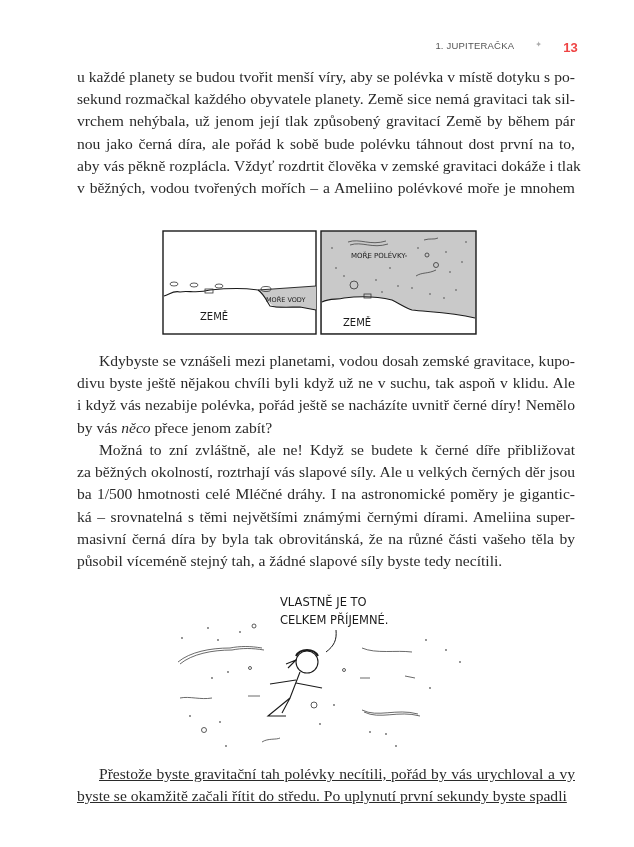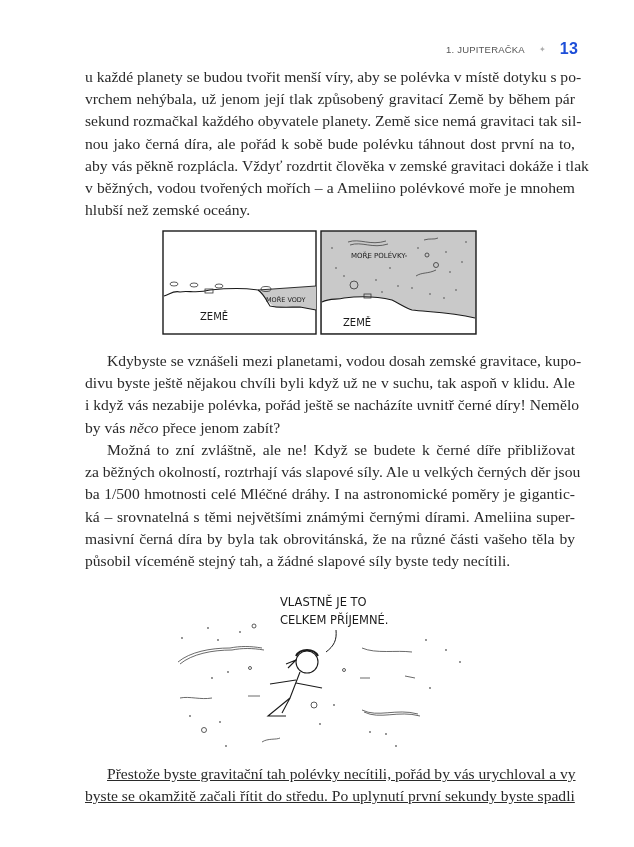--- a/index.html
+++ b/index.html
@@ -4,56 +4,55 @@
 <style>
   html, body { margin: 0; padding: 0; }
   body {
     width: 634px; height: 847px; background: #ffffff; position: relative; overflow: hidden;
     font-family: "Liberation Serif", "DejaVu Serif", serif; color: #2a2a2a;
   }
   .running-head {
     position: absolute; top: 40px; right: 56px;
     font-family: "Liberation Sans", "DejaVu Sans", sans-serif;
     font-size: 9.5px; letter-spacing: 0.2px; color: #555;
-    display: flex; align-items: center; gap: 14px;
+    display: flex; gap: 21px;
   }
   .running-head .chapter { text-transform: uppercase; font-stretch: condensed; }
   .running-head .sep { color: #aaa; font-size: 8px; }
-  .running-head .pageno { font-weight: bold; color: #1d4ed8; font-size: 16px; }
+  .running-head .pageno { font-weight: bold; color: #ef4444; font-size: 13px; }
 
   .para {
     position: absolute; left: 77px; width: 498px;
     font-size: 15.6px; line-height: 22.2px; text-align: justify; text-align-last: left;
     margin: 0;
   }
-  .para .line { display: block; text-align: justify; text-align-last: justify; white-space: nowrap; margin-left: 8px; }
+  .para .line { display: block; text-align: justify; text-align-last: justify; white-space: nowrap; }
   .para .line.last { text-align-last: left; }
   .para .line.indent { padding-left: 22px; }
   .para em { font-style: italic; }
 
   .figure { position: absolute; }
   svg text { font-family: "DejaVu Sans", "Liberation Sans", sans-serif; }
 </style>
 </head>
 <body>
 
 <div class="running-head">
   <span class="chapter">1. Jupiteračka</span>
   <span class="sep">✦</span>
   <span class="pageno">13</span>
 </div>
 
 <div class="para" id="p0" style="top:66px;">
     <span class="line">u každé planety se budou tvořit menší víry, aby se polévka v místě dotyku s po-</span>
+    <span class="line">sekund rozmačkal každého obyvatele planety. Země sice nemá gravitaci tak sil-</span>
     <span class="line">vrchem nehýbala, už jenom její tlak způsobený gravitací Země by během pár</span>
-    <span class="line">sekund rozmačkal každého obyvatele planety. Země sice nemá gravitaci tak sil-</span>
     <span class="line">nou jako černá díra, ale pořád k sobě bude polévku táhnout dost první na to,</span>
     <span class="line">aby vás pěkně rozplácla. Vždyť rozdrtit člověka v zemské gravitaci dokáže i tlak</span>
     <span class="line">v běžných, vodou tvořených mořích – a Ameliino polévkové moře je mnohem</span>
-    <span class="line last">hlubší než zemské oceány.</span>
   </div>
 <div class="para" id="p1" style="top:350px;">
     <span class="line indent">Kdybyste se vznášeli mezi planetami, vodou dosah zemské gravitace, kupo-</span>
     <span class="line">divu byste ještě nějakou chvíli byli když už ne v suchu, tak aspoň v klidu. Ale</span>
     <span class="line">i když vás nezabije polévka, pořád ještě se nacházíte uvnitř černé díry! Nemělo</span>
     <span class="line last">by vás <em>něco</em> přece jenom zabít?</span>
   </div>
 <div class="para" id="p2" style="top:439px;">
     <span class="line indent">Možná to zní zvláštně, ale ne! Když se budete k černé díře přibližovat</span>
     <span class="line">za běžných okolností, roztrhají vás slapové síly. Ale u velkých černých děr jsou</span>

